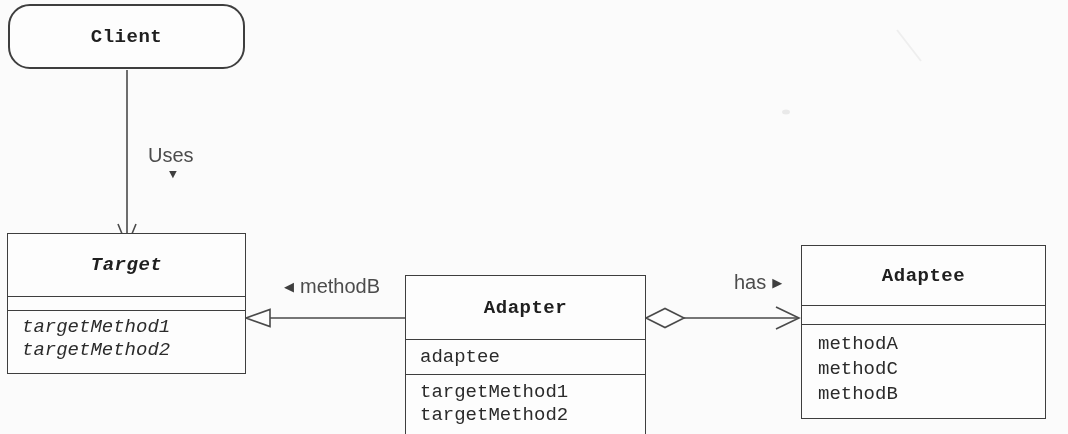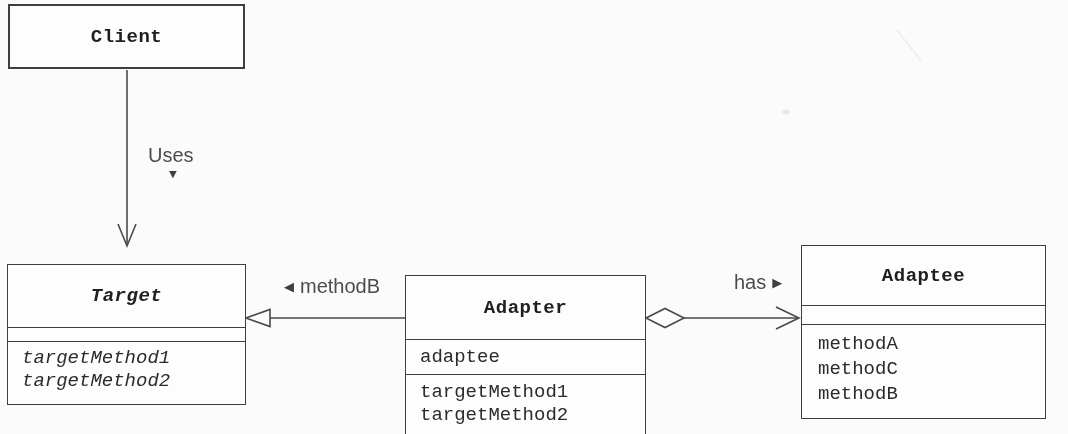--- a/index.html
+++ b/index.html
@@ -19,21 +19,21 @@
   }
   #connectors{position:absolute;left:0;top:0;width:1068px;height:434px;z-index:1;}
   .stroke{stroke:var(--line);stroke-width:1.6;fill:none;}
   .fillshape{stroke:var(--line);stroke-width:1.6;fill:var(--box-fill);}
   .uml-class{
     position:absolute;z-index:2;box-sizing:border-box;
     background:var(--box-fill);
     border:1.5px solid var(--box-border);
     display:flex;flex-direction:column;
   }
-  .uml-class.thick{border-width:2px;}
+  .uml-class.thick{border-width:2px;border-radius:22px;}
   .uml-title{
     display:flex;align-items:center;justify-content:center;
     font-weight:bold;font-size:19px;color:var(--title-text);
     letter-spacing:0.5px;flex:0 0 auto;
   }
   .uml-section{border-top:1.5px solid var(--box-border);flex:0 0 auto;box-sizing:border-box;}
   .uml-attrs{display:flex;align-items:center;padding-left:14px;
     font-size:19px;color:var(--member-text);}
   .uml-methods{font-size:19px;color:var(--member-text);flex:1 1 auto;}
   .uml-methods div{white-space:nowrap;}
@@ -78,21 +78,21 @@
 
   <div class="uml-class thick" style="left:8px;top:4px;width:237px;height:65px;">
     <div class="uml-title" style="flex:1 1 auto;">Client</div>
   </div>
 
   <div class="rel-label" style="left:148px;top:144px;">
     <span>Uses</span>
   </div>
   <div class="uses-glyph dir-glyph" style="left:162px;top:168px;">▼</div>
 
-  <div class="uml-class" style="left:7px;top:264px;width:239px;height:141px;justify-content:space-between;">
+  <div class="uml-class" style="left:7px;top:233px;width:239px;height:141px;justify-content:space-between;">
     <div class="uml-title italic" style="height:62px;">Target</div>
     <div class="uml-section uml-attrs" style="height:14px;"></div>
     <div class="uml-section uml-methods italic" style="padding:5px 0 0 14px;line-height:23px;">
       <div>targetMethod1</div>
       <div>targetMethod2</div>
     </div>
   </div>
 
   <div class="rel-label" style="left:284px;top:275px;">
     <span class="dir-glyph">◀</span>

